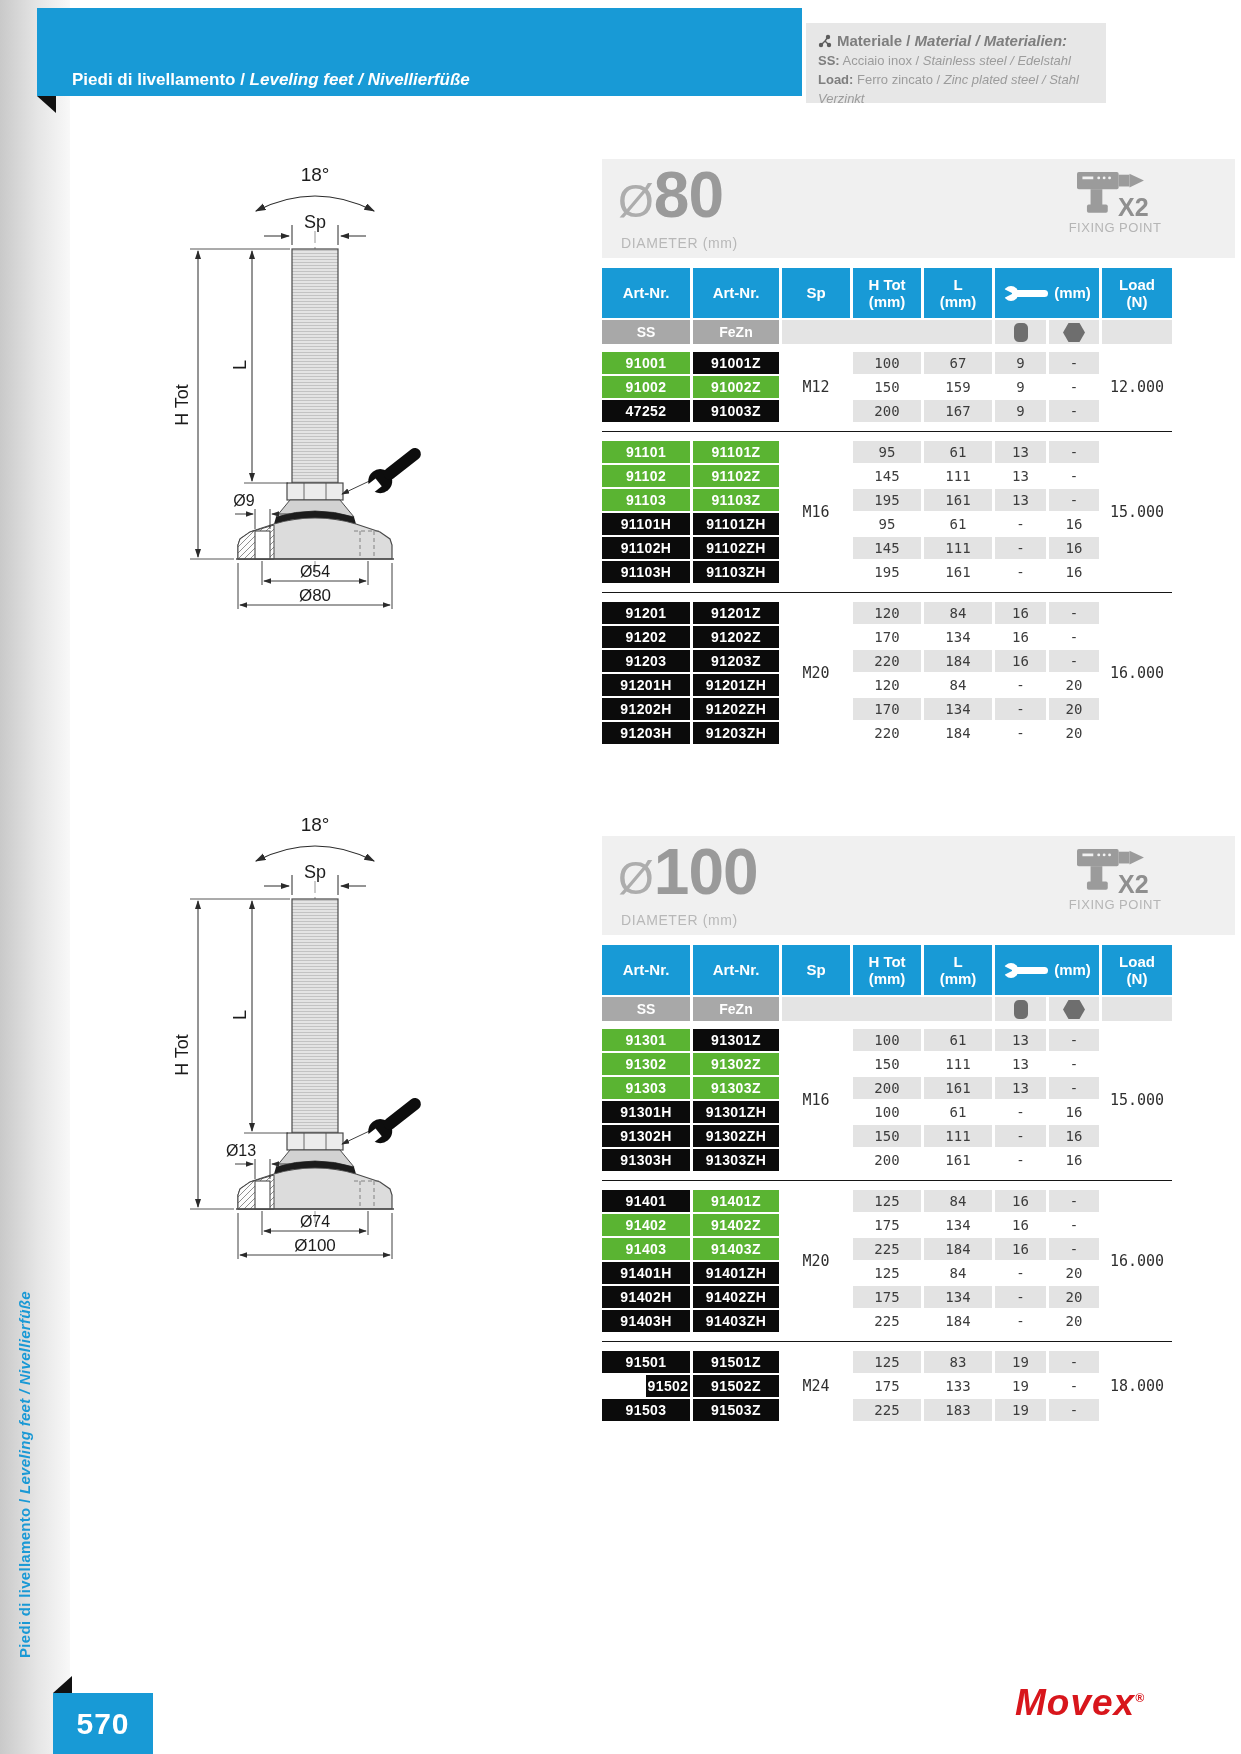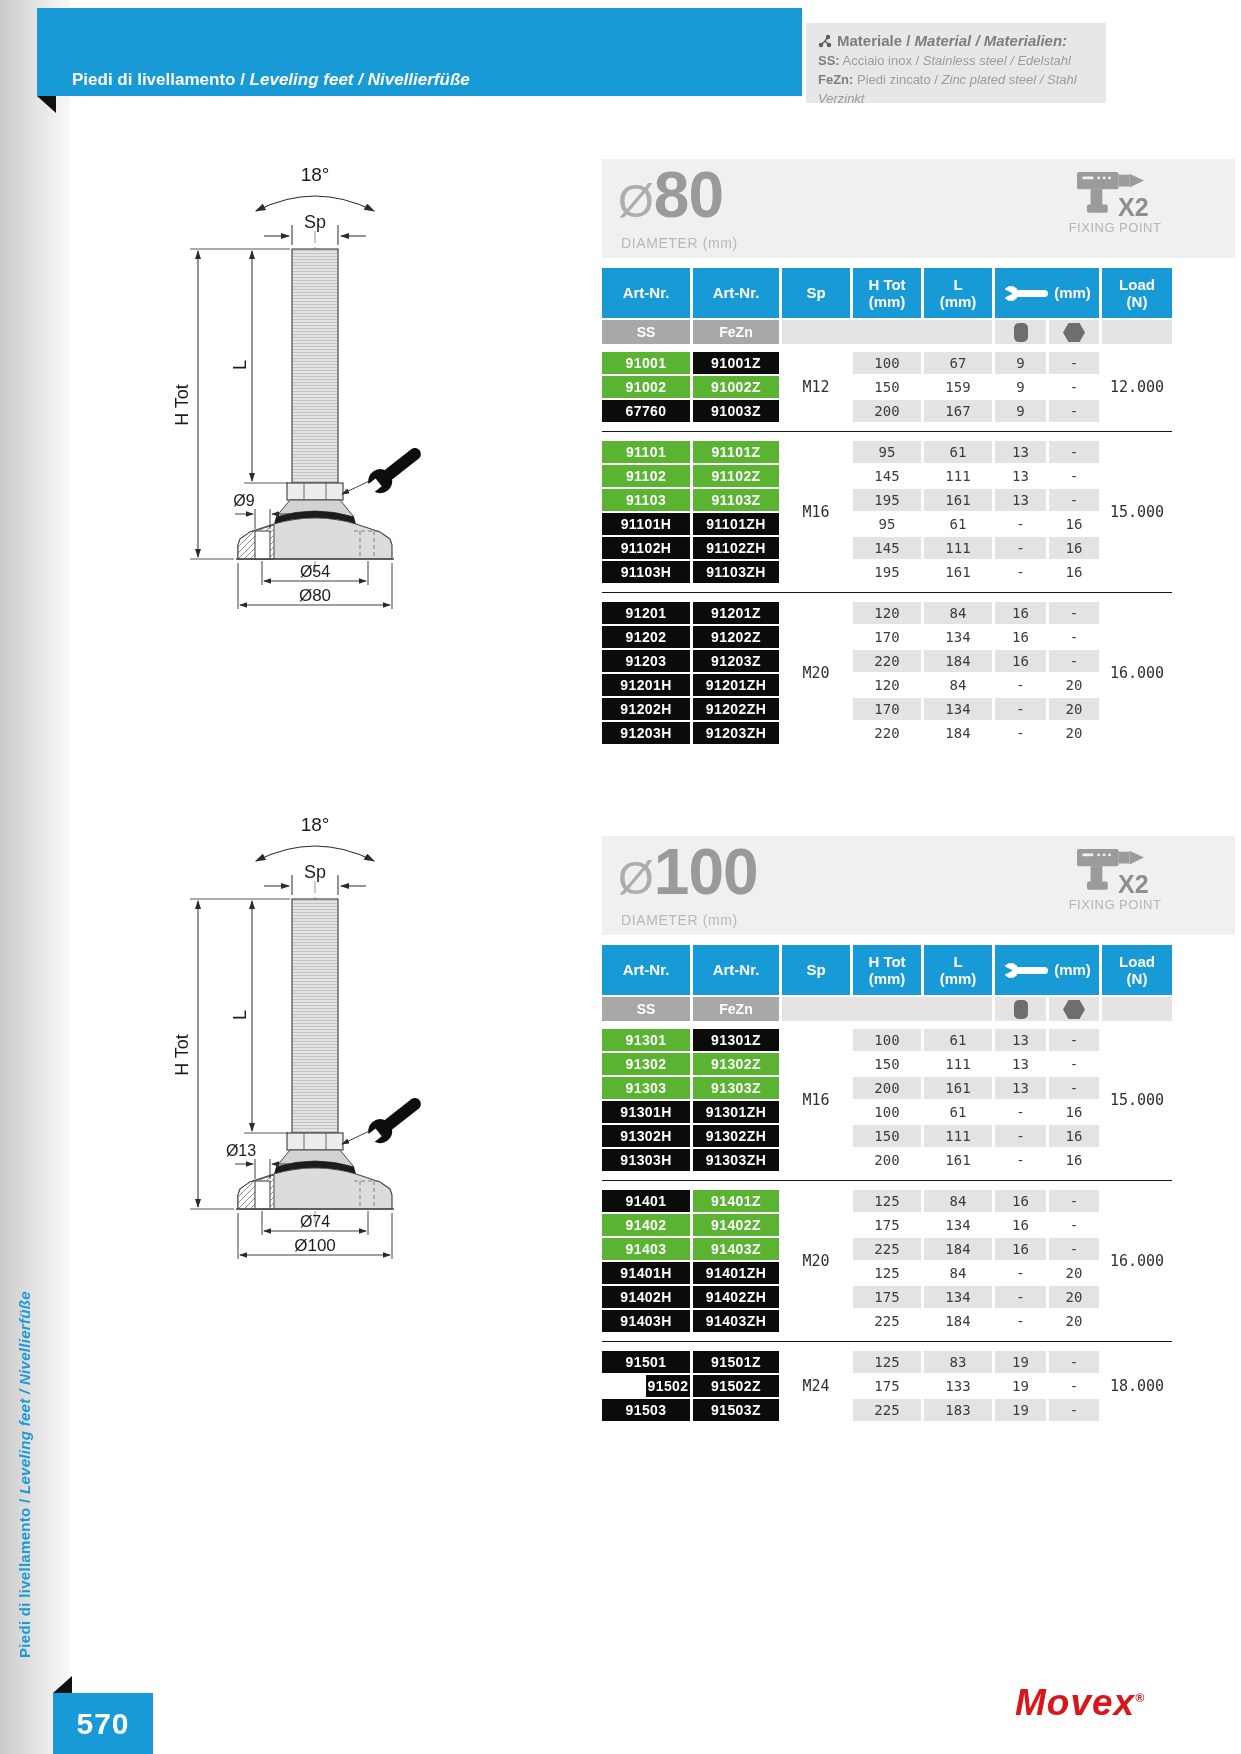--- a/index.html
+++ b/index.html
@@ -153,21 +153,21 @@
           <line x1="7" y1="7" x2="10" y2="3"></line>
           <line x1="7" y1="7" x2="11" y2="11"></line>
         </g>
         <g fill="#5c5c5c">
           <circle cx="3" cy="11" r="2.2"></circle>
           <circle cx="10" cy="3" r="2.2"></circle>
           <circle cx="11" cy="11" r="2.2"></circle>
         </g>
       </svg><span>Materiale / </span><span class="it">Material / Materialien:</span></div>
   <div class="mat-row"><b>SS:</b><span> Acciaio inox / </span><span class="it">Stainless steel / Edelstahl</span></div>
-  <div class="mat-row"><b>FeZn:</b><span> Piedi zincato / </span><span class="it">Zinc plated steel / Stahl Verzinkt</span></div>
+  <div class="mat-row"><b>Load:</b><span> Ferro zincato / </span><span class="it">Zinc plated steel / Stahl Verzinkt</span></div>
 </div>
 
 <div class="sec-head" style="top:159px">
   <div class="dia"><span class="dia-sym">Ø</span><span class="dia-num">80</span></div>
   <div class="dia-label">DIAMETER (mm)</div>
   <div class="fixing">
     <svg class="drill" width="76" height="52" viewBox="0 0 84 56">
       <g fill="#9b9b9b">
         <rect x="0" y="7" width="46" height="19" rx="2"></rect>
         <rect x="46" y="10" width="12" height="13"></rect>
@@ -246,21 +246,21 @@
         <div class="num-cell shade" style="grid-area: 1 / 4;">100</div>
         <div class="num-cell shade" style="grid-area: 1 / 5;">67</div>
         <div class="num-cell shade" style="grid-area: 1 / 6;">9</div>
         <div class="num-cell shade" style="grid-area: 1 / 7;">-</div>
         <div class="art-cell green" style="grid-area: 2 / 1;">91002</div>
         <div class="art-cell green" style="grid-area: 2 / 2;">91002Z</div>
         <div class="num-cell" style="grid-area: 2 / 4;">150</div>
         <div class="num-cell" style="grid-area: 2 / 5;">159</div>
         <div class="num-cell" style="grid-area: 2 / 6;">9</div>
         <div class="num-cell" style="grid-area: 2 / 7;">-</div>
-        <div class="art-cell black" style="grid-area: 3 / 1;">67760</div>
+        <div class="art-cell black" style="grid-area: 3 / 1;">47252</div>
         <div class="art-cell black" style="grid-area: 3 / 2;">91003Z</div>
         <div class="num-cell shade" style="grid-area: 3 / 4;">200</div>
         <div class="num-cell shade" style="grid-area: 3 / 5;">167</div>
         <div class="num-cell shade" style="grid-area: 3 / 6;">9</div>
         <div class="num-cell shade" style="grid-area: 3 / 7;">-</div>
       </div>
       <div class="group-sep"></div>
       <div class="group-grid" style="grid-template-rows: repeat(6, var(--rowh));">
         <div class="merge-cell" style="grid-area: 1 / 3 / 7;">M16</div>
         <div class="merge-cell" style="grid-area: 1 / 8 / 7;">15.000</div>

